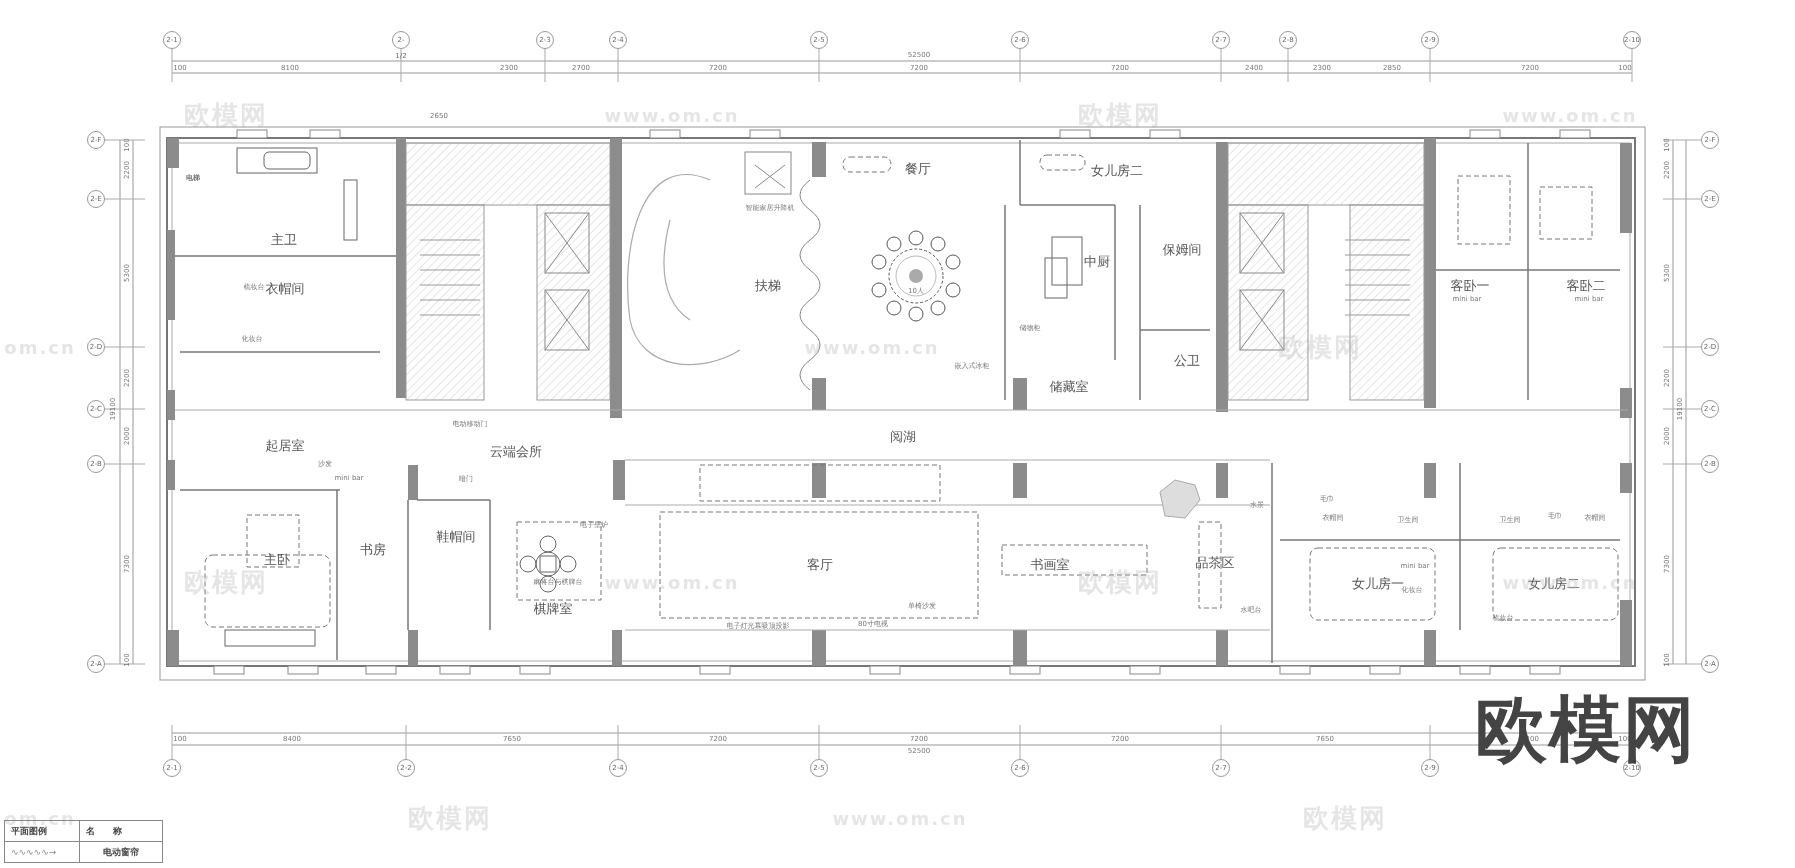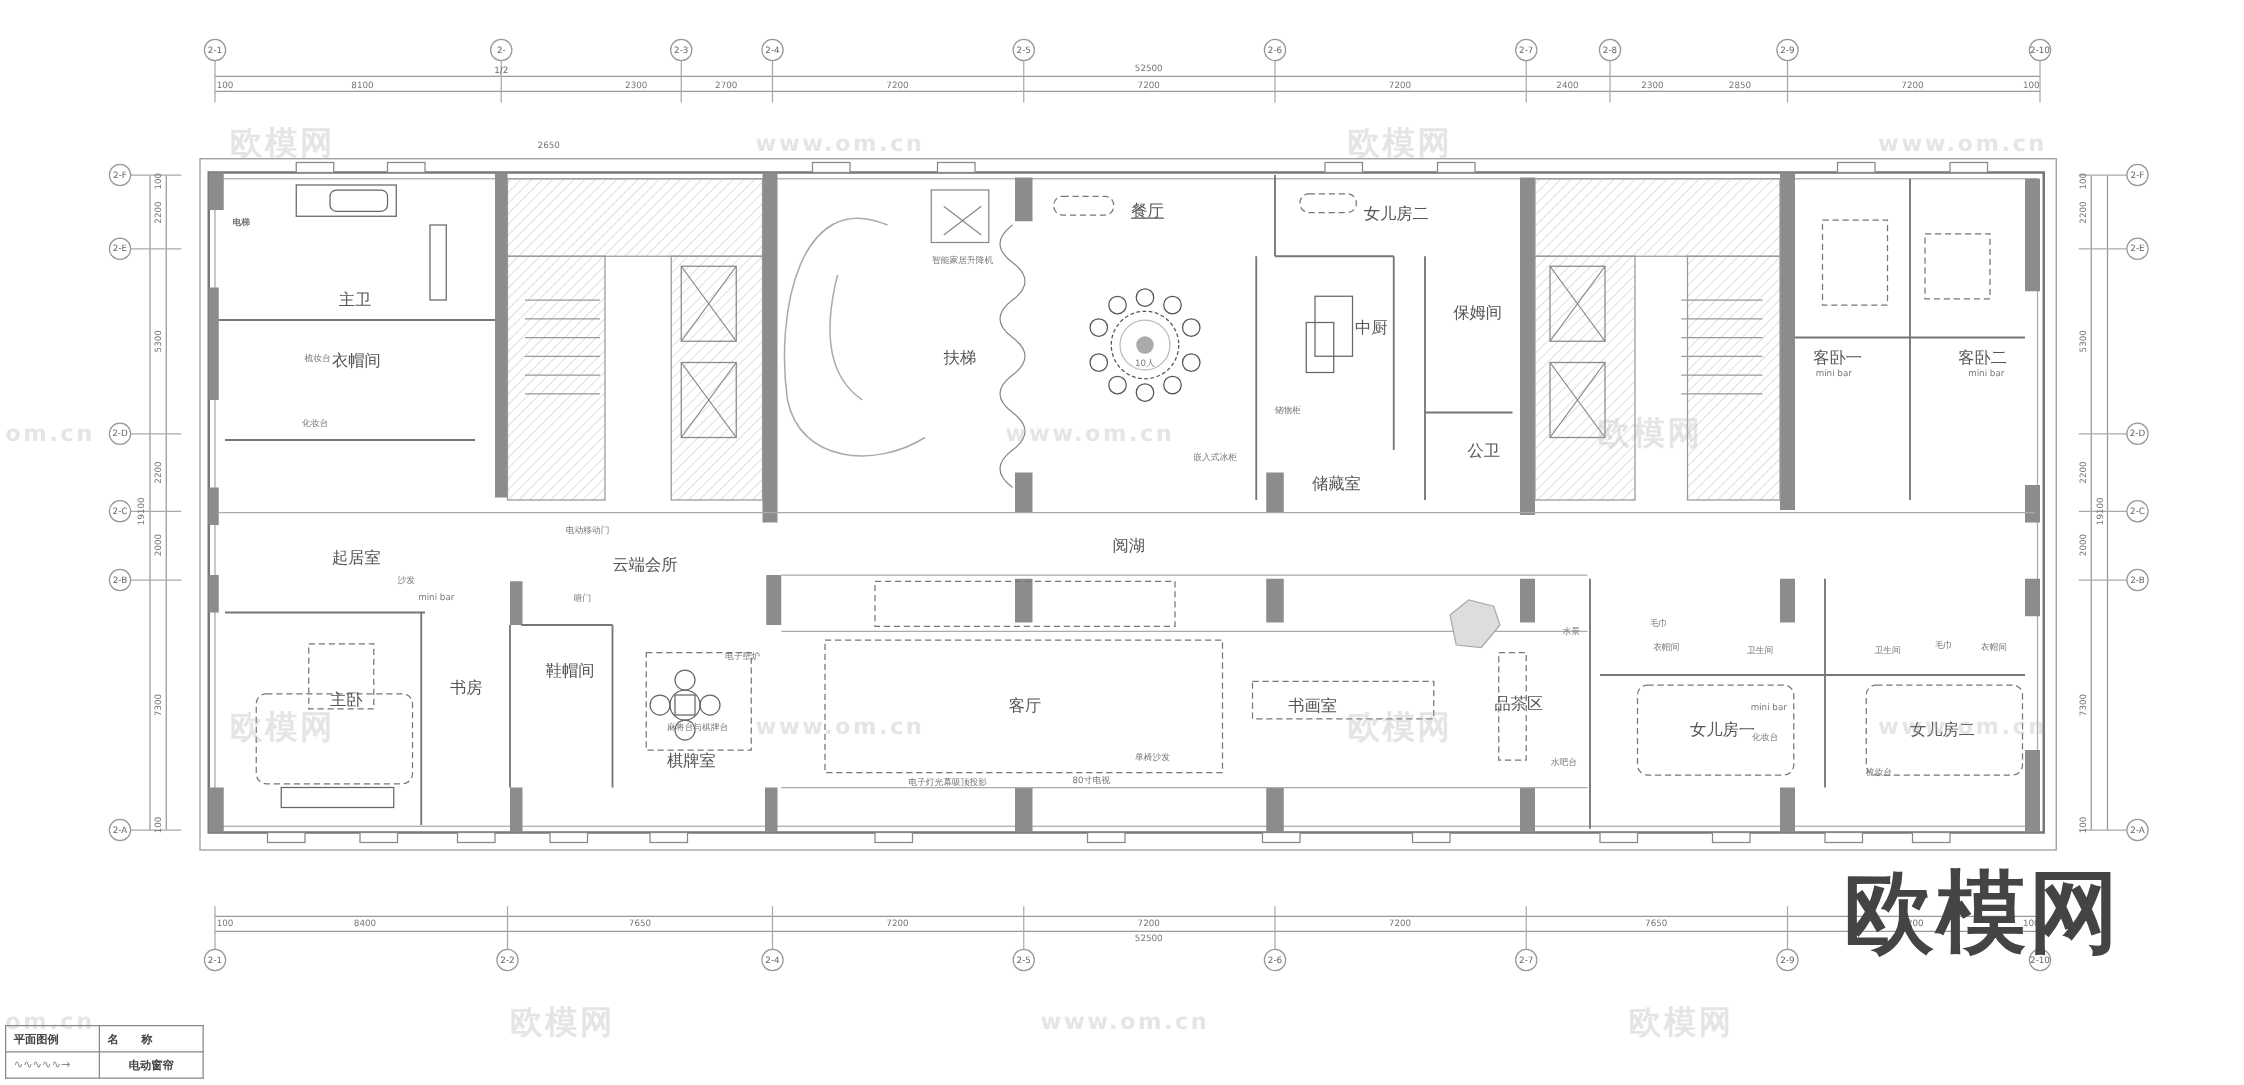--- a/index.html
+++ b/index.html
@@ -356,21 +356,21 @@
 <div id="rooms">
     <div class="lbl" style="left: 284px; top: 209px; margin-top: 31px;">主卫</div>
     <div class="lbl" style="left: 285px; top: 289px;">衣帽间</div>
     <div class="lbl" style="left: 285px; top: 446px;">起居室</div>
     <div class="lbl" style="left: 277px; top: 560px;">主卧</div>
     <div class="lbl" style="left: 373px; top: 550px;">书房</div>
     <div class="lbl" style="left: 456px; top: 537px;">鞋帽间</div>
     <div class="lbl" style="left: 553px; top: 609px;">棋牌室</div>
     <div class="lbl" style="left: 516px; top: 452px;">云端会所</div>
     <div class="lbl" style="left: 768px; top: 286px;">扶梯</div>
-    <div class="lbl" style="left: 918px; top: 169px; text-decoration: underline;">餐厅</div>
+    <div class="lbl" style="left: 918px; top: 169px;">餐厅</div>
     <div class="lbl" style="left: 903px; top: 437px;">阅湖</div>
     <div class="lbl" style="left: 820px; top: 565px; text-align: center;">客厅</div>
     <div class="lbl" style="left: 1050px; top: 565px;">书画室</div>
     <div class="lbl" style="left: 1215px; top: 563px;">品茶区</div>
     <div class="lbl" style="left: 1117px; top: 171px;">女儿房二</div>
     <div class="lbl" style="left: 1097px; top: 262px;">中厨</div>
     <div class="lbl" style="left: 1182px; top: 250px;">保姆间</div>
     <div class="lbl" style="left: 1187px; top: 361px;">公卫</div>
     <div class="lbl" style="left: 1069px; top: 387px;">储藏室</div>
     <div class="lbl" style="left: 1470px; top: 286px;">客卧一</div>

